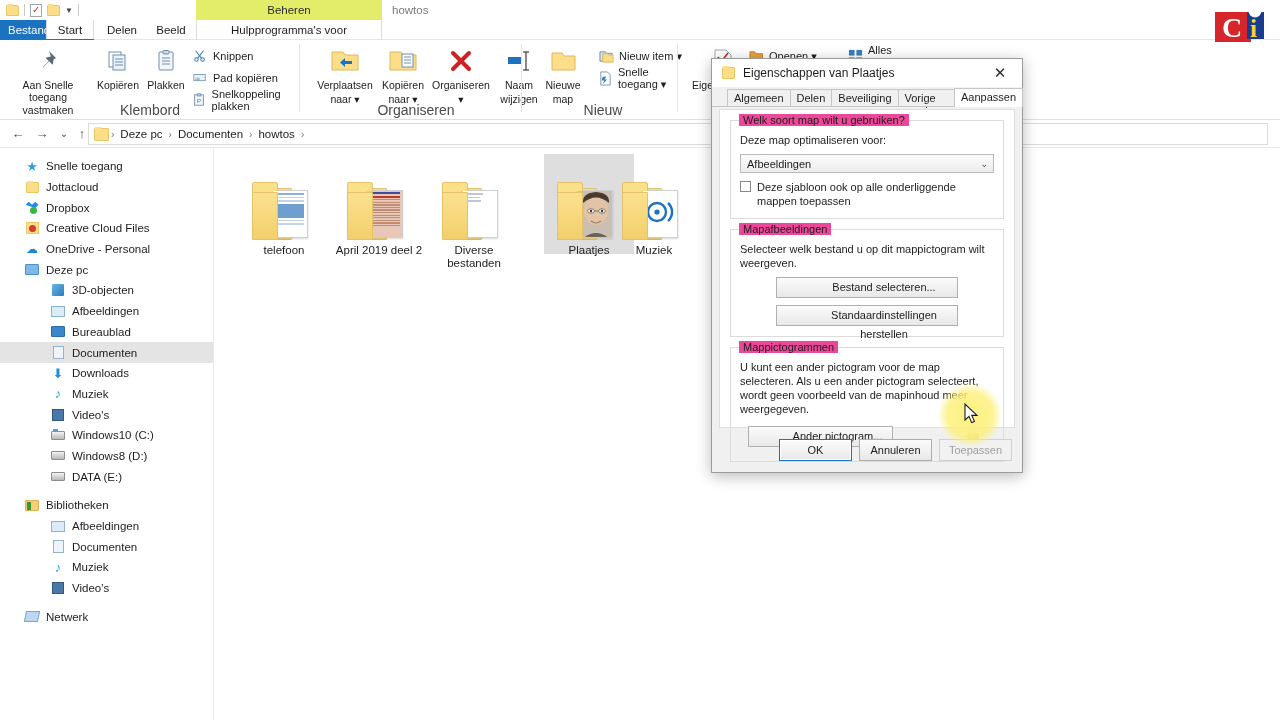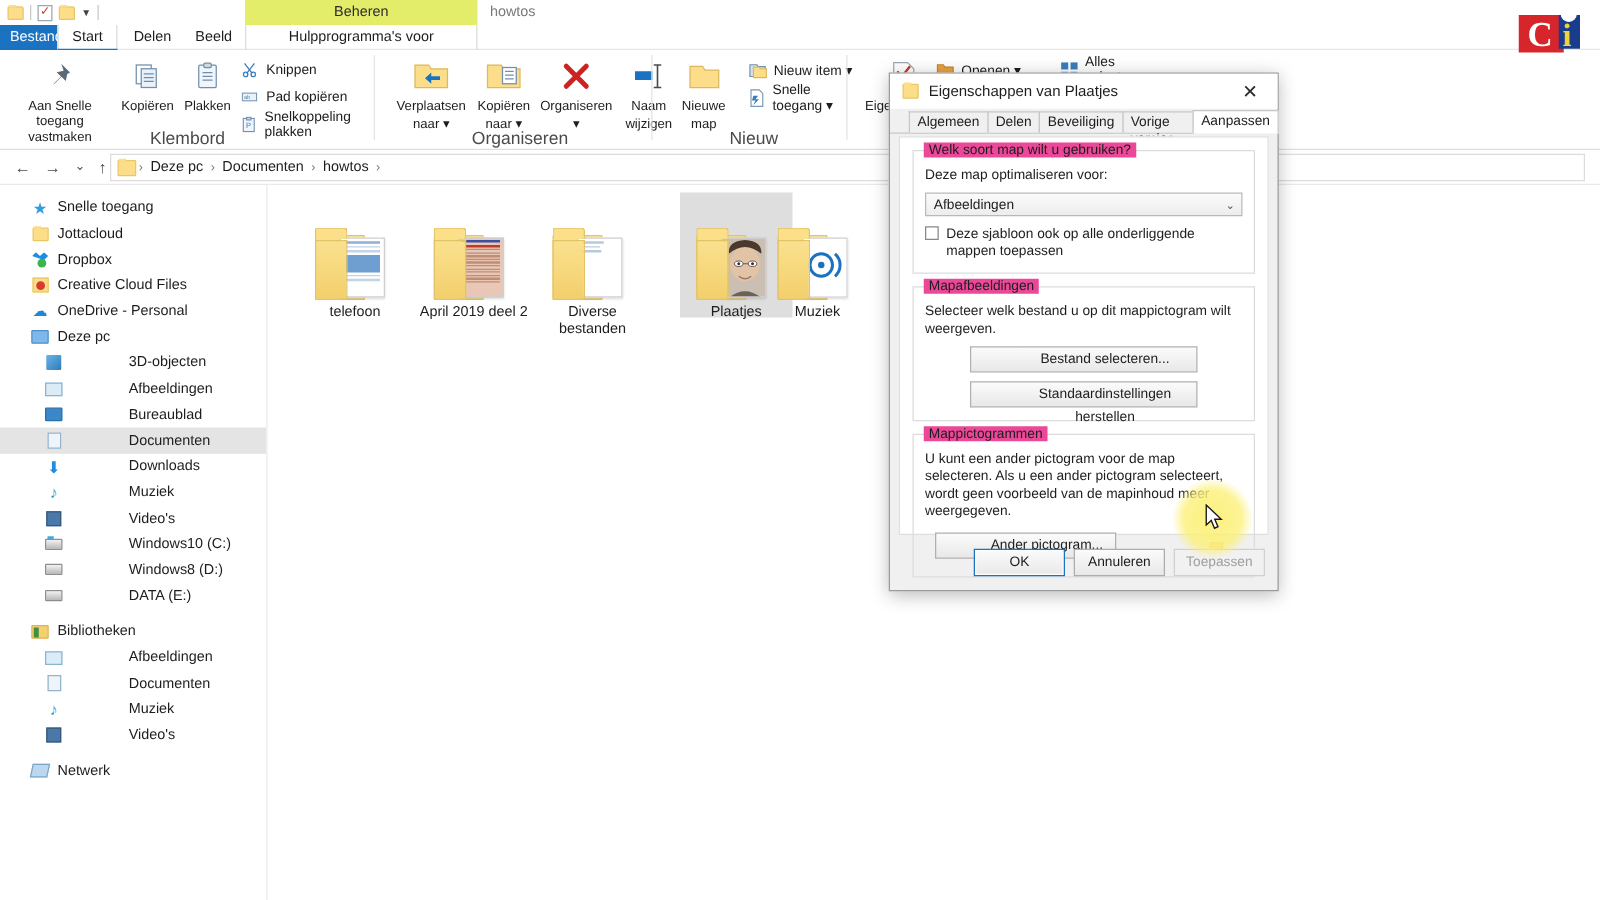--- a/index.html
+++ b/index.html
@@ -107,21 +107,21 @@
     position:absolute; left:0; top:148px; width:213px; height:572px;
     background:#fff; overflow:hidden;
   }
   .navitem{
     position:relative; height:20.7px; display:flex; align-items:center;
     font-size:11.5px; color:#1d1d1d; white-space:nowrap;
   }
   .navitem.selected{ background:#ddebf7; background:#e4e4e4; }
   .navitem .nic{ width:16px; height:16px; margin-right:6px; display:inline-flex; align-items:center; justify-content:center; flex:0 0 auto;}
   .navitem.lvl0 { padding-left:24px; }
-  .navitem.lvl1 { padding-left:35px;gap:46px; }
+  .navitem.lvl1 { padding-left:50px; }
   .navgap{ height:8px; }
 
   
   .ic-star{ color:#2f9ee0; font-size:13px; }
   .ic-folder-sm{
     width:13px;height:11px;background:#fbdd8a;border:1px solid #e9c864;border-radius:1px;position:relative;
   }
   .ic-folder-sm:before{content:"";position:absolute;left:0;top:-2px;width:6px;height:2px;background:#fbdd8a;}
   .ic-cc{ width:13px;height:12px;background:#fbdd8a;border:1px solid #e9c864;position:relative;}
   .ic-cc:after{content:"";position:absolute;left:2px;top:2px;width:7px;height:7px;border-radius:50%;background:#d93a2b;}

